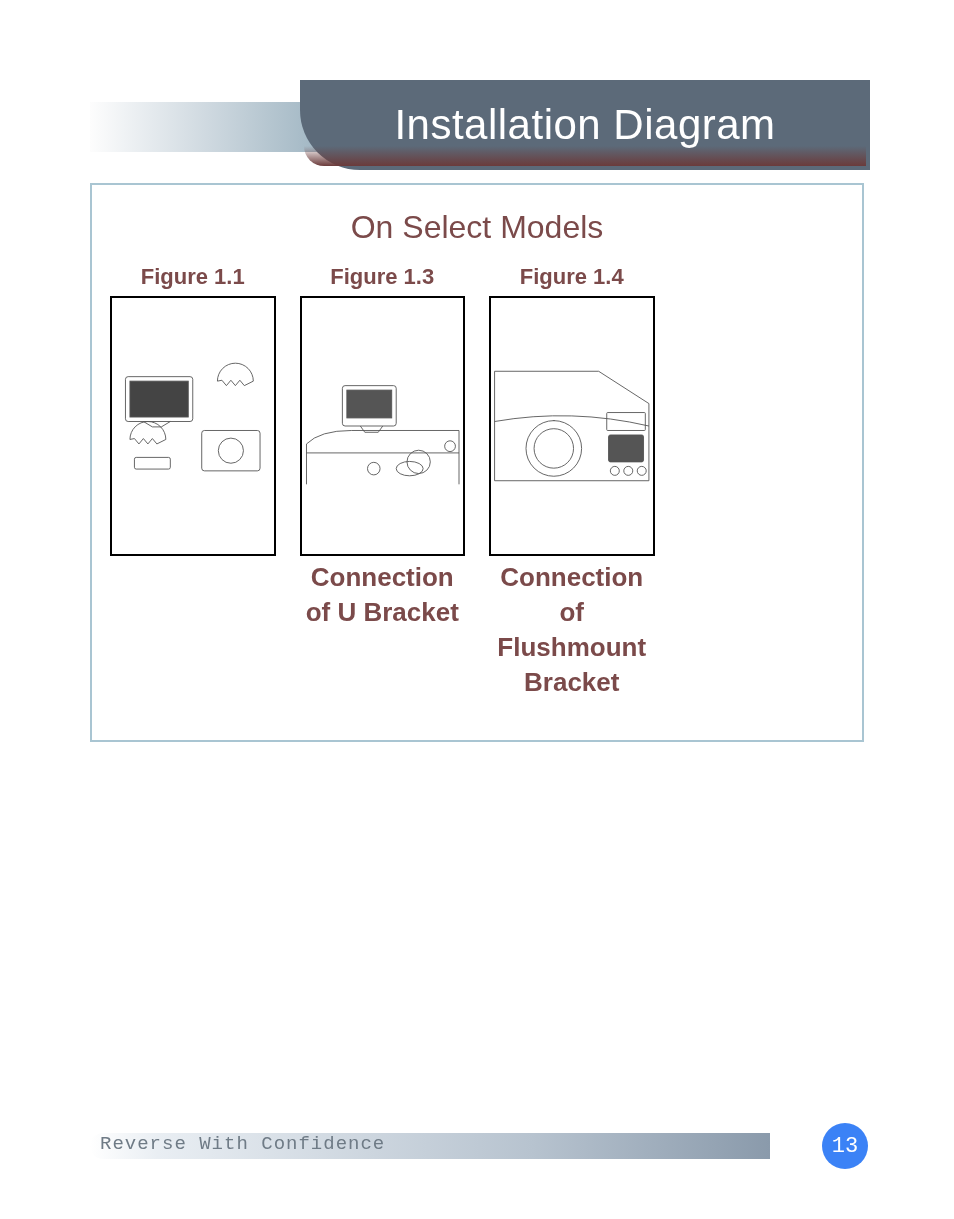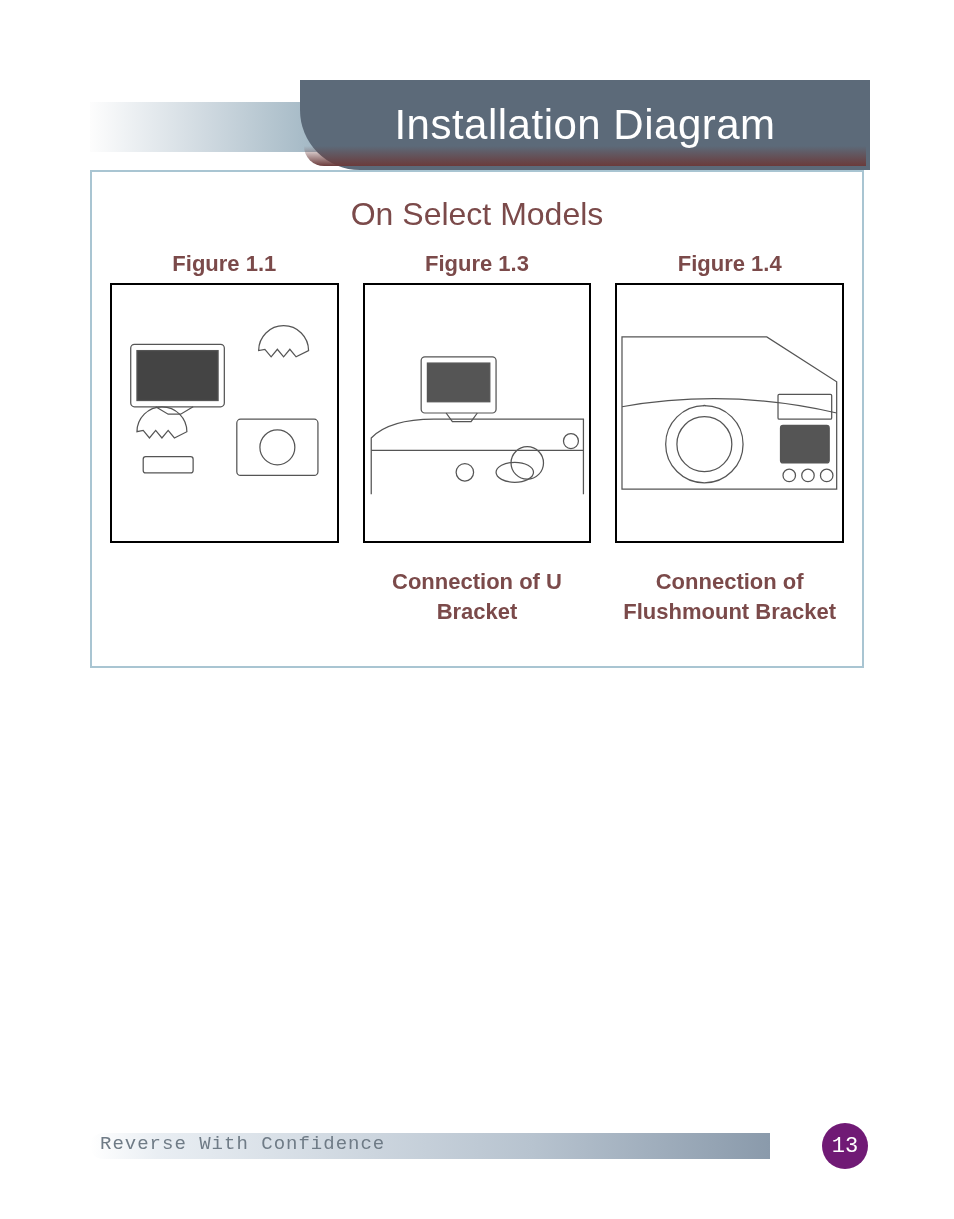--- a/index.html
+++ b/index.html
@@ -49,37 +49,37 @@
   }
   .header-title {
     color: #ffffff;
     font-size: 42px;
     font-weight: 300;
     letter-spacing: 0.5px;
     z-index: 2;
   }
   .content-box {
     position: absolute;
-    top: 170px;
+    top: 183px;
     left: 90px;
     width: 774px;
     border: 2px solid #a9c5d2;
     background: #ffffff;
     padding: 24px 18px 40px 18px;
   }
   .subtitle {
     text-align: center;
     color: #7b4a4a;
     font-size: 32px;
     font-weight: 400;
     margin-bottom: 18px;
   }
   .grid {
     display: grid;
-    grid-template-columns: 1fr 1fr 1fr;
+    grid-template-columns: 1fr 1fr 1fr 1fr;
     column-gap: 24px;
     row-gap: 10px;
   }
   .fig-label {
     text-align: center;
     color: #7b4a4a;
     font-size: 22px;
     font-weight: 700;
     margin-bottom: 6px;
   }
@@ -87,24 +87,24 @@
     width: 100%;
     height: 260px;
     border: 2px solid #000000;
     background: #ffffff;
     position: relative;
     overflow: hidden;
   }
   .caption {
     text-align: center;
     color: #7b4a4a;
-    font-size: 22px;
+    font-size: 26px;
     font-weight: 700;
     line-height: 1.35;
-    margin-top: 24px;
+    margin-top: 4px;
   }
   .footer {
     position: absolute;
     left: 0;
     bottom: 48px;
     width: 954px;
     height: 50px;
   }
   .footer-gradient {
     position: absolute;
@@ -123,21 +123,21 @@
     font-size: 19px;
     color: #6f7b86;
     letter-spacing: 1px;
   }
   .page-badge {
     position: absolute;
     right: 86px;
     top: 2px;
     width: 46px;
     height: 46px;
-    background: #701a75;
+    background: #3b82f6;
     border-radius: 50%;
     display: flex;
     align-items: center;
     justify-content: center;
     color: #fff;
     font-family: "Courier New", monospace;
     font-size: 22px;
   }
 
   

